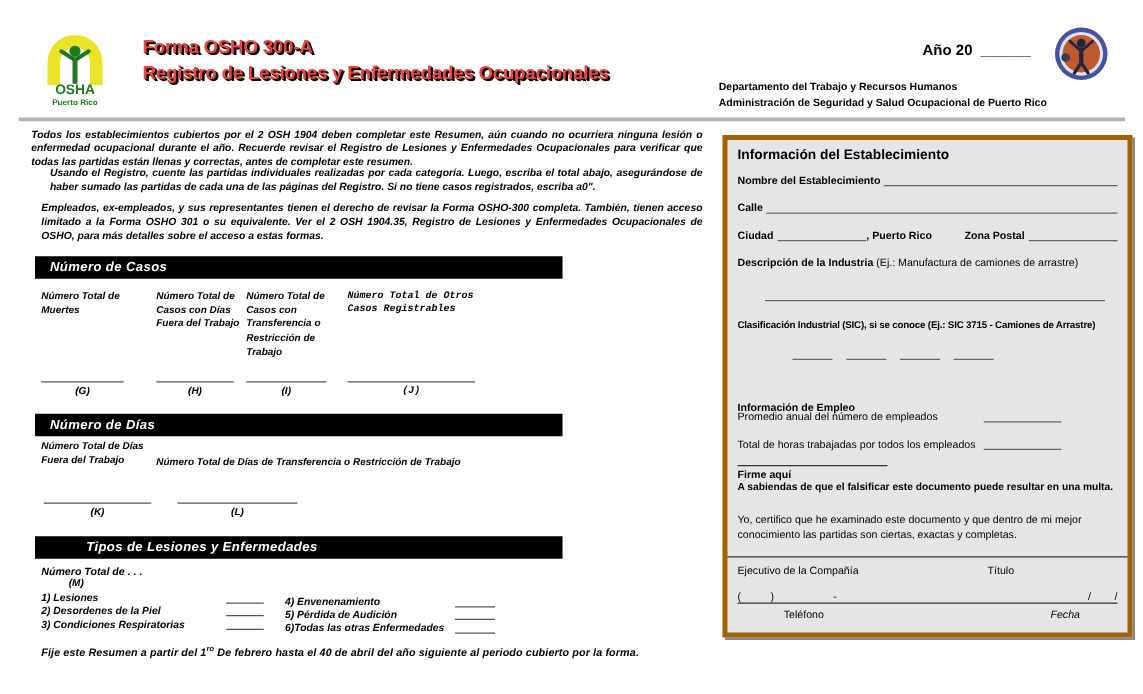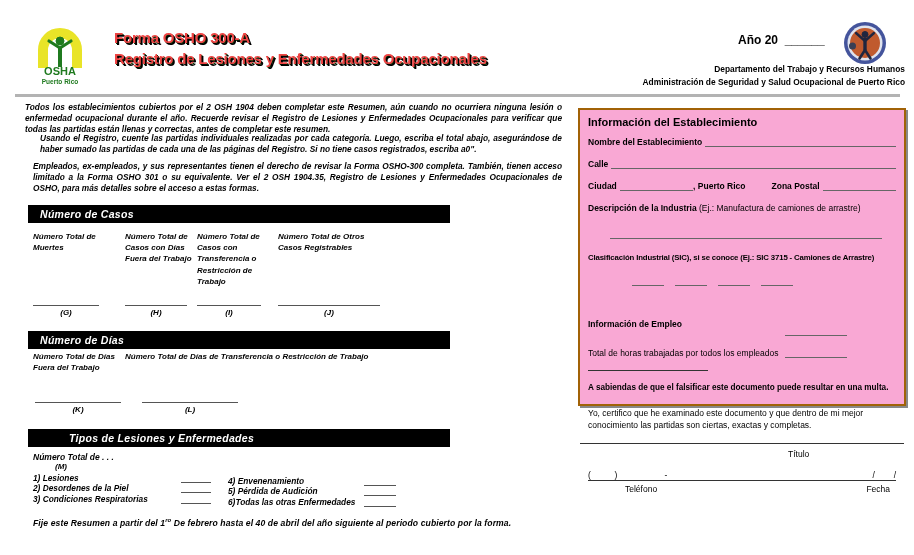--- a/index.html
+++ b/index.html
@@ -5,56 +5,56 @@
   html,body{margin:0;padding:0;background:#fff;}
   .page{position:relative;width:914px;height:555px;background:#ffffff;
         font-family:"Liberation Sans",sans-serif;color:#000;overflow:hidden;}
   .abs{position:absolute;}
 
   
   .form-title{position:absolute;left:114px;top:27px;color:#ef4444;font-weight:bold;
               font-size:15px;line-height:1.4;letter-spacing:-.2px;
               text-shadow:2px 2px 0 #000,1px 1px 0 #063b00;}
   .year{position:absolute;left:738px;top:33px;font-size:12px;font-weight:bold;white-space:pre;}
-  .dept{position:absolute;right:9px;top:63px;width:330px;text-align:right;
+  .dept{position:absolute;right:9px;top:63px;width:330px;text-align:left;
         font-size:8.4px;font-weight:bold;line-height:1.5;}
   .hr-gray{position:absolute;left:15px;top:94px;width:885px;height:3px;background:#b3b3b3;}
 
   
   .para{position:absolute;font-size:8.3px;font-style:italic;font-weight:bold;
         line-height:1.32;text-align:justify;}
 
   
   .section-bar{position:absolute;left:28px;width:422px;height:18px;background:#000;color:#fff;
                font-weight:bold;font-style:italic;font-size:10.5px;line-height:18px;
                padding-left:12px;box-sizing:border-box;letter-spacing:.3px;}
 
   .colhead{font-weight:bold;font-style:italic;font-size:8px;line-height:1.4;display:block;}
   .blank-line{border-bottom:1px solid #555;height:6px;}
   .code{font-weight:bold;font-style:italic;font-size:8px;text-align:center;padding-top:2px;}
 
   .case-col{position:absolute;top:231px;height:86px;display:flex;flex-direction:column;
             justify-content:space-between;}
   #col-g{left:33px;width:90px;} #col-h{left:125px;width:74px;}
-  #col-i{left:197px;width:82px;} #col-j{left:278px;width:102px;}
+  #col-i{left:197px;width:82px;} #col-j{left:278px;width:102px;font-family:Liberation Mono, monospace;}
   #col-g .lc{width:66px;} #col-h .lc{width:62px;} #col-i .lc{width:64px;} #col-j .lc{width:102px;}
 
   .line-code{position:absolute;}
   #line-k{left:35px;top:396px;width:86px;} #line-l{left:142px;top:396px;width:96px;}
 
   .types-row{display:flex;justify-content:space-between;align-items:flex-end;height:10.2px;}
   .types-row .lbl{font-weight:bold;font-style:italic;font-size:8.3px;}
   .types-row .tline{border-bottom:1px solid #555;width:30px;height:7px;}
 
   .footnote{position:absolute;left:33px;top:517px;font-size:8.6px;font-weight:bold;
             font-style:italic;letter-spacing:.1px;}
 
   
-  .panel{position:absolute;left:578px;top:108px;width:328px;height:298px;border:2px solid #a16207;
-         box-shadow:2px 2px 0 #888;box-sizing:border-box;font-size:8.5px;background:#f9a8d4;}
+  .panel{position:absolute;left:578px;top:108px;width:328px;height:402px;border:4px solid #a16207;
+         box-shadow:2px 2px 0 #888;box-sizing:border-box;font-size:8.5px;background:#e5e5e5;}
   .prow{position:absolute;left:8px;right:8px;display:flex;align-items:flex-end;}
   .b{font-weight:bold;}
   .fill{flex:1;border-bottom:1px solid #666;height:9px;margin-left:3px;}
   .seg{display:inline-block;width:32px;border-bottom:1px solid #666;height:9px;margin-right:11px;}
   .pre{white-space:pre;}
 
   sup{font-size:6px;}
 </style>
 </head>
 <body>
@@ -130,21 +130,21 @@
     <span class="colhead">Número Total de Otros Casos Registrables</span>
     <div class="lc">
         <div class="blank-line"></div>
       <div class="code">(J)</div>
       </div>
   </div>
 
   <div class="section-bar" style="top:331px;">Número de Días</div>
 
   <span class="colhead abs" style="left:33px;top:351px;width:100px;">Número Total  de Días Fuera del Trabajo</span>
-  <span class="colhead abs" style="left:125px;top:351px;width:268px;">Número Total de Días  de Transferencia o Restricción de Trabajo</span>
+  <span class="colhead abs" style="left:125px;top:364px;width:268px;">Número Total de Días  de Transferencia o Restricción de Trabajo</span>
 
   <div class="line-code" id="line-k">
     <div class="blank-line"></div>
     <div class="code">(K)</div>
   </div>
   <div class="line-code" id="line-l">
     <div class="blank-line"></div>
     <div class="code">(L)</div>
   </div>
 
@@ -223,42 +223,51 @@
     </div>
 
     <div class="abs" style="left:52px;top:166px;">
       <span class="seg"></span><span class="seg"></span><span class="seg"></span><span class="seg"></span>
     </div>
 
     <div class="prow" style="top:194px;margin-top:15px;">
       <span class="b">Información de Empleo</span>
     </div>
 
+    <div class="prow" style="top:216px;">
+      <span>Promedio anual del número de  empleados</span>
+    </div>
     <div class="abs" style="left:205px;top:216px;width:62px;border-bottom:1px solid #666;height:9px;"></div>
 
     <div class="prow" style="top:238px;">
       <span>Total de horas trabajadas por todos los empleados</span>
     </div>
     <div class="abs" style="left:205px;top:238px;width:62px;border-bottom:1px solid #666;height:9px;"></div>
 
     <div class="abs" style="left:8px;top:252px;width:120px;border-bottom:1px solid #333;height:8px;"></div>
 
+    <div class="prow" style="top:262px;">
+      <span class="b">Firme aquí</span>
+    </div>
     <div class="prow" style="top:273px;font-size:8.2px;white-space:nowrap;">
       <span class="b">A sabiendas de que el falsificar este documento puede resultar en una multa.</span>
     </div>
 
     <div class="prow" style="top:298px;line-height:1.4;">
       <span>Yo, certifico que he examinado este documento y que dentro de mi mejor conocimiento las partidas son ciertas, exactas y completas.</span>
     </div>
 
     <div class="abs" style="left:0px;right:0px;top:333px;border-bottom:1px solid #333;"></div>
 
+    <div class="prow" style="top:339px;">
+      <span>Ejecutivo de la Compañía</span>
+    </div>
     <span class="abs" style="left:208px;top:339px;">Título</span>
 
     <div class="prow" style="top:358px;border-bottom:1px solid #333;height:12px;justify-content:space-between;">
       <span class="pre">(          )                    -</span>
       <span class="pre">/        /</span>
     </div>
     <span class="abs" style="left:45px;top:374px;">Teléfono</span>
-    <span class="abs" style="right:14px;top:374px;">Fecha</span>
+    <span class="abs" style="right:38px;top:374px;font-style:italic;">Fecha</span>
 
   </div>
 </div>
 
 </body></html>

